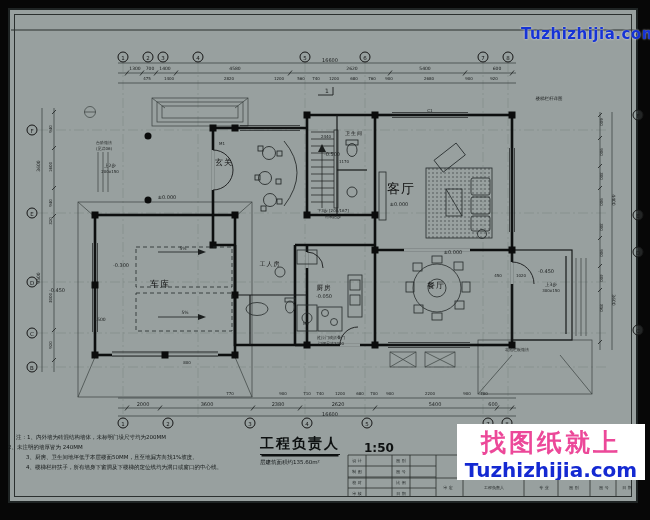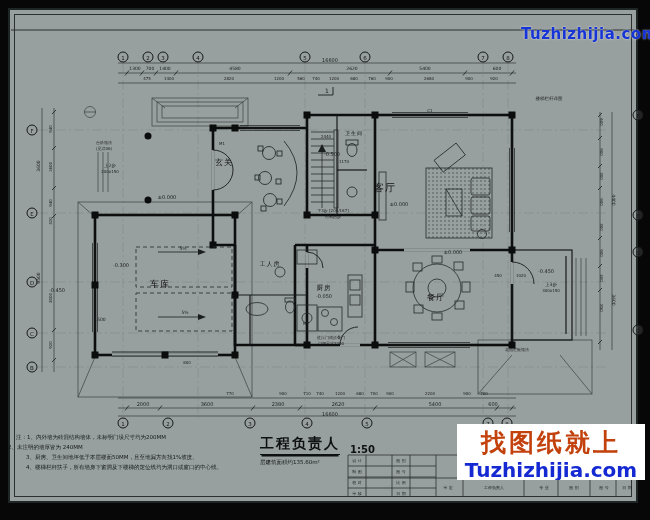--- a/index.html
+++ b/index.html
@@ -15,21 +15,21 @@
   .bubble{width:11px;height:11px;border:1px solid #161616;border-radius:50%;
           text-align:center;line-height:10px;box-sizing:border-box;background:rgba(152,160,159,.2);}
   .room{letter-spacing:1px;color:#101010;}
   .dim,.lvl,.ann{color:#1b1e1e;}
   .tb{color:#232828;}
   .note{color:#141818;}
   #title-wrap{position:absolute;left:260px;top:433px;}
   #dwg-title{font-size:14px;font-weight:bold;color:#0e1111;letter-spacing:2px;
              border-bottom:1px solid #0e1111;padding-bottom:1px;
              box-shadow:0 3px 0 -1.5px #0e1111;display:inline-block;}
-  #dwg-scale{font-size:10px;font-weight:bold;color:#0e1111;margin-left:10px;vertical-align:bottom;}
+  #dwg-scale{font-size:12px;font-weight:bold;color:#0e1111;margin-left:24px;vertical-align:bottom;}
   #dwg-sub{font-size:5.5px;color:#14181a;margin-top:4px;}
   #wm-top{position:absolute;left:521px;top:25px;font-size:15px;font-weight:bold;
           color:#1633d6;letter-spacing:0.5px;text-shadow:0 0 2px rgba(255,255,255,.8);}
   #wm-box{position:absolute;left:457px;top:424px;width:188px;height:56px;background:#ffffff;
           text-align:center;overflow:hidden;}
   #wm-box .l1{font-size:25px;font-weight:bold;letter-spacing:3px;margin-top:2px;}
   #wm-box .l2{font-size:20px;font-weight:bold;letter-spacing:0px;margin-top:-1px;}
 </style>
 </head>
 <body>
@@ -323,22 +323,22 @@
       <line x1="524" y1="478" x2="524" y2="497"></line>
         <line x1="558" y1="478" x2="558" y2="497"></line>
       <line x1="590" y1="478" x2="590" y2="497"></line>
         <line x1="616" y1="478" x2="616" y2="497"></line>
     </g>
   </svg>
 
   <div id="overlay">
       <span class="ov room" style="left: 160px; top: 284px; font-size: 9px; transform: translate(-50%, -50%); text-align: center;">车库</span>
       <span class="ov room" style="left: 224px; top: 163px; font-size: 8px; transform: translate(-50%, -50%);">玄关</span>
-      <span class="ov room" style="left: 385px; top: 188px; font-size: 10px; transform: translate(-50%, -50%);">客厅</span>
-      <span class="ov room" style="left: 436px; top: 298px; font-size: 8px; transform: translate(-50%, -50%);">餐厅</span>
+      <span class="ov room" style="left: 401px; top: 188px; font-size: 13px; transform: translate(-50%, -50%);">客厅</span>
+      <span class="ov room" style="left: 436px; top: 286px; font-size: 8px; transform: translate(-50%, -50%);">餐厅</span>
       <span class="ov room" style="left: 324px; top: 288px; font-size: 6.5px; transform: translate(-50%, -50%);">厨房</span>
       <span class="ov room" style="left: 270px; top: 264px; font-size: 6px; transform: translate(-50%, -50%);">工人房</span>
       <span class="ov room" style="left: 354px; top: 133px; font-size: 5px; transform: translate(-50%, -50%);">卫生间</span>
       <span class="ov lvl" style="left: 167px; top: 197px; font-size: 5px; transform: translate(-50%, -50%);">±0.000</span>
       <span class="ov lvl" style="left: 399px; top: 204px; font-size: 5px; transform: translate(-50%, -50%);">±0.000</span>
       <span class="ov lvl" style="left: 453px; top: 252px; font-size: 5px; transform: translate(-50%, -50%);">±0.000</span>
       <span class="ov lvl" style="left: 324px; top: 296px; font-size: 5px; transform: translate(-50%, -50%);">-0.050</span>
       <span class="ov lvl" style="left: 121px; top: 265px; font-size: 5px; transform: translate(-50%, -50%);">-0.300</span>
       <span class="ov lvl" style="left: 57px; top: 290px; font-size: 5px; transform: translate(-50%, -50%);">-0.450</span>
       <span class="ov lvl" style="left: 546px; top: 271px; font-size: 5px; transform: translate(-50%, -50%);">-0.450</span>
@@ -469,16 +469,16 @@
     </div>
 
   <div id="title-wrap">
     <span id="dwg-title">工程负责人</span><span id="dwg-scale">1:50</span>
     <div id="dwg-sub">层建筑面积约135.60m²</div>
   </div>
 
   <div id="wm-top" style="color: rgb(22, 51, 214);">Tuzhizhijia.com</div>
 
   <div id="wm-box">
-    <div class="l1" style="color: #c2410c;">找图纸就上</div>
+    <div class="l1" style="color: #ec4899;">找图纸就上</div>
     <div class="l2" style="color: rgb(20, 41, 210);">Tuzhizhijia.com</div>
   </div>
 </div>
 
 </body></html>

